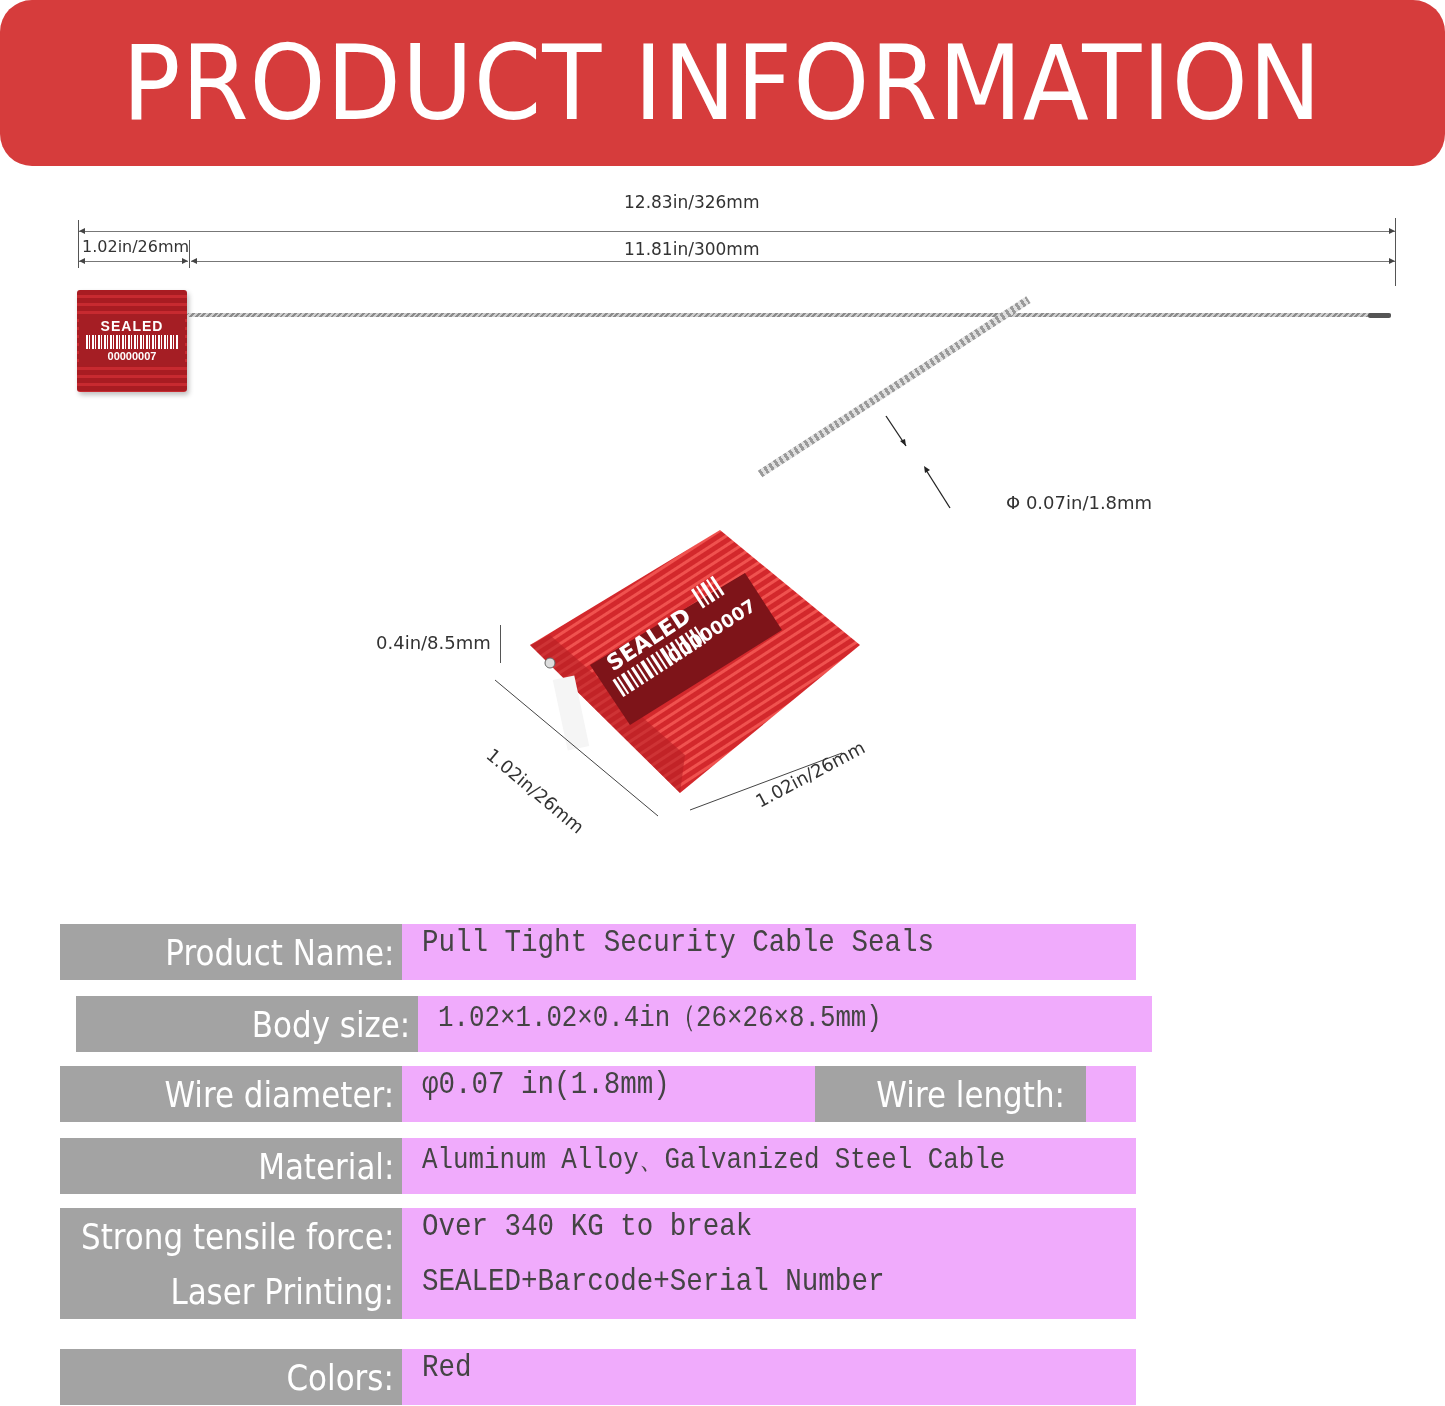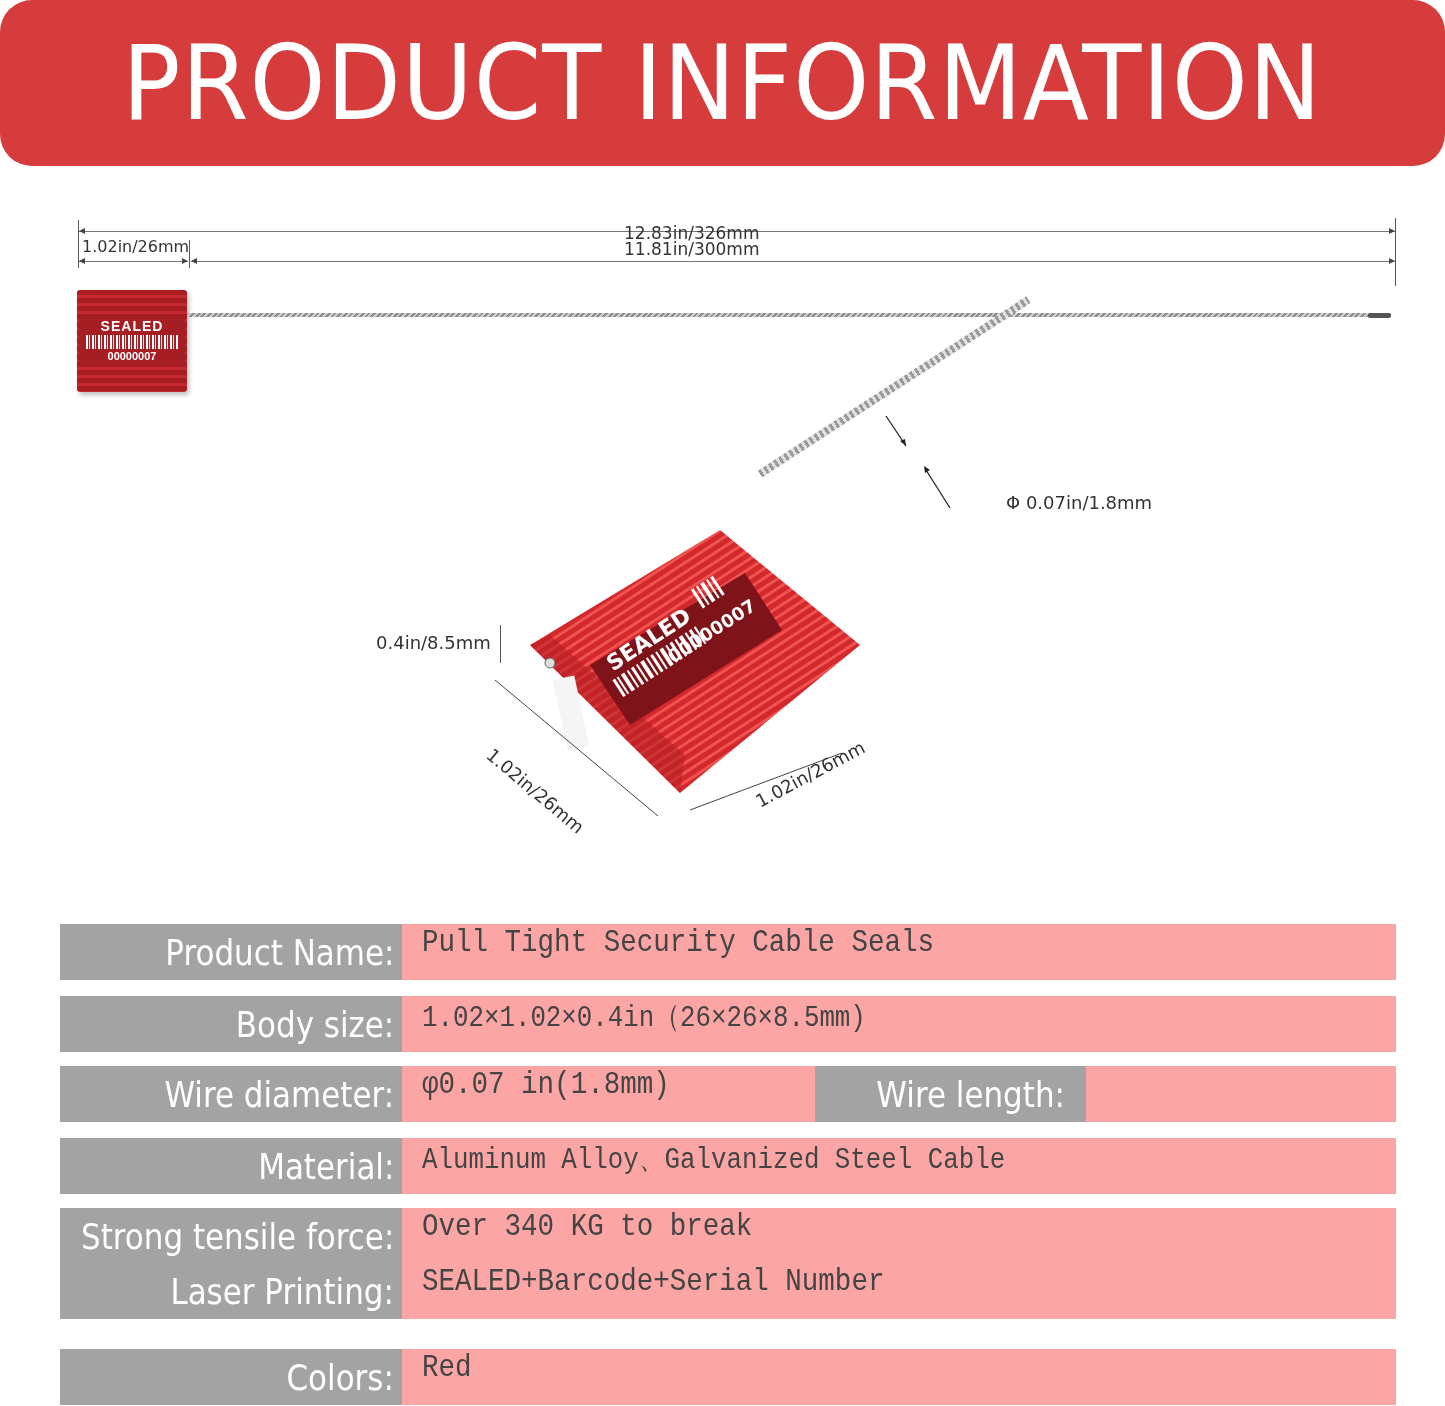--- a/index.html
+++ b/index.html
@@ -15,21 +15,21 @@
   .seal-small .label-area { position:absolute; left:2px; right:2px; top:24px; height:52px; background:#a51e24; display:flex; flex-direction:column; align-items:center; justify-content:center; }
   .seal-small .sealed { color:#fff; font-weight:bold; font-size:14px; letter-spacing:1px; line-height:15px; }
   .barcode { background:repeating-linear-gradient(90deg,#fff 0,#fff 2px,transparent 2px,transparent 3px,#fff 3px,#fff 4px,transparent 4px,transparent 6px); }
   .seal-small .barcode { width:92px; height:14px; margin:1px 0; }
   .seal-small .serial { color:#fff; font-weight:bold; font-size:11px; line-height:12px; }
   .wire { position:absolute; left:187px; top:313px; width:1204px; height:4px; background:repeating-linear-gradient(135deg,#8c8c8c 0,#8c8c8c 2px,#cfcfcf 2px,#cfcfcf 4px); border-radius:2px; }
   .wire-tip { position:absolute; left:1368px; top:313px; width:23px; height:5px; background:#555; border-radius:2px; }
   .big-seal { position:absolute; left:520px; top:525px; width:360px; height:270px; }
   .wire-diag { position:absolute; left:760px; top:470px; width:320px; height:8px; background:repeating-linear-gradient(90deg,#9a9a9a 0,#9a9a9a 3px,#e0e0e0 3px,#e0e0e0 6px); transform-origin:0 50%; transform:rotate(-33deg); }
   .spec-table { position:absolute; left:60px; top:924px; width:1332px; }
-  .spec-row { position:absolute; left:0; width:1336px; height:56px; background:#fca5a5; }
+  .spec-row { position:absolute; left:0; width:1076px; height:56px; background:#f0abfc; }
   .spec-key { position:absolute; left:0; top:0; width:342px; height:100%; background:#a3a3a3; color:#fff; font-family:"DejaVu Sans", sans-serif; font-size:36px; text-align:right; padding-right:8px; box-sizing:border-box; display:flex; align-items:center; justify-content:flex-end; white-space:nowrap; }
   .spec-key span, .spec-val span { display:inline-block; transform:scaleX(0.86); transform-origin:right center; }
   .spec-val { position:absolute; left:362px; top:0; height:100%; color:#444; font-family:Liberation Mono, monospace; font-size:32px; display:flex; align-items:flex-start; white-space:nowrap; }
   .spec-val span { transform-origin:left center; }
   .spec-key2 { position:absolute; left:755px; top:0; width:231px; height:100%; background:#a3a3a3; color:#fff; font-family:"DejaVu Sans", sans-serif; font-size:36px; display:flex; align-items:center; justify-content:center; white-space:nowrap;padding-left:40px; }
   .spec-key2 span { display:inline-block; transform:scaleX(0.86); }
   .spec-val2 { position:absolute; left:1002px; top:0; height:100%; color:#444; font-family:"DejaVu Sans", sans-serif; font-size:31px; display:flex; align-items:center; white-space:nowrap; }
   .spec-val2 span { display:inline-block; transform:scaleX(0.86); transform-origin:left center; }
 </style>
 </head>
@@ -40,21 +40,21 @@
 </div>
 
 <div>
   <div class="vline" style="left:78px; top:220px; height:48px;"></div>
   <div class="vline" style="left:189px; top:240px; height:28px;"></div>
   <div class="vline" style="left:1395px; top:218px; height:68px;"></div>
 
   <div class="hline" style="left:79px; top:231px; width:1316px;"></div>
   <div class="arrowL" style="left:79px; top:228px;"></div>
   <div class="arrowR" style="left:1389px; top:228px;"></div>
-  <div class="dim-text" style="left:624px; top:223px;">12.83in/326mm</div>
+  <div class="dim-text" style="left:624px; top:192px;">12.83in/326mm</div>
 
   <div class="hline" style="left:79px; top:261px; width:109px;"></div>
   <div class="arrowL" style="left:79px; top:258px;"></div>
   <div class="arrowR" style="left:182px; top:258px;"></div>
   <div class="dim-text" style="left:82px; top:237px; font-size:16px;">1.02in/26mm</div>
 
   <div class="hline" style="left:191px; top:261px; width:1204px;"></div>
   <div class="arrowL" style="left:191px; top:258px;"></div>
   <div class="arrowR" style="left:1389px; top:258px;"></div>
   <div class="dim-text" style="left:624px; top:239px;">11.81in/300mm</div>
@@ -138,21 +138,21 @@
 
 <div class="spec-table">
   <div class="spec-row" style="top:0;">
     <div class="spec-key">
         <span>Product Name:</span>
       </div>
     <div class="spec-val">
         <span>Pull Tight Security Cable Seals</span>
       </div>
   </div>
-  <div class="spec-row" style="top:72px;">
+  <div class="spec-row" style="top:72px;margin-left:16px;">
     <div class="spec-key">
         <span>Body size:</span>
       </div>
     <div class="spec-val" style="font-size:30px;">
         <span>1.02×1.02×0.4in（26×26×8.5mm)</span>
       </div>
   </div>
   <div class="spec-row" style="top:142px;">
     <div class="spec-key">
         <span>Wire diameter:</span>

